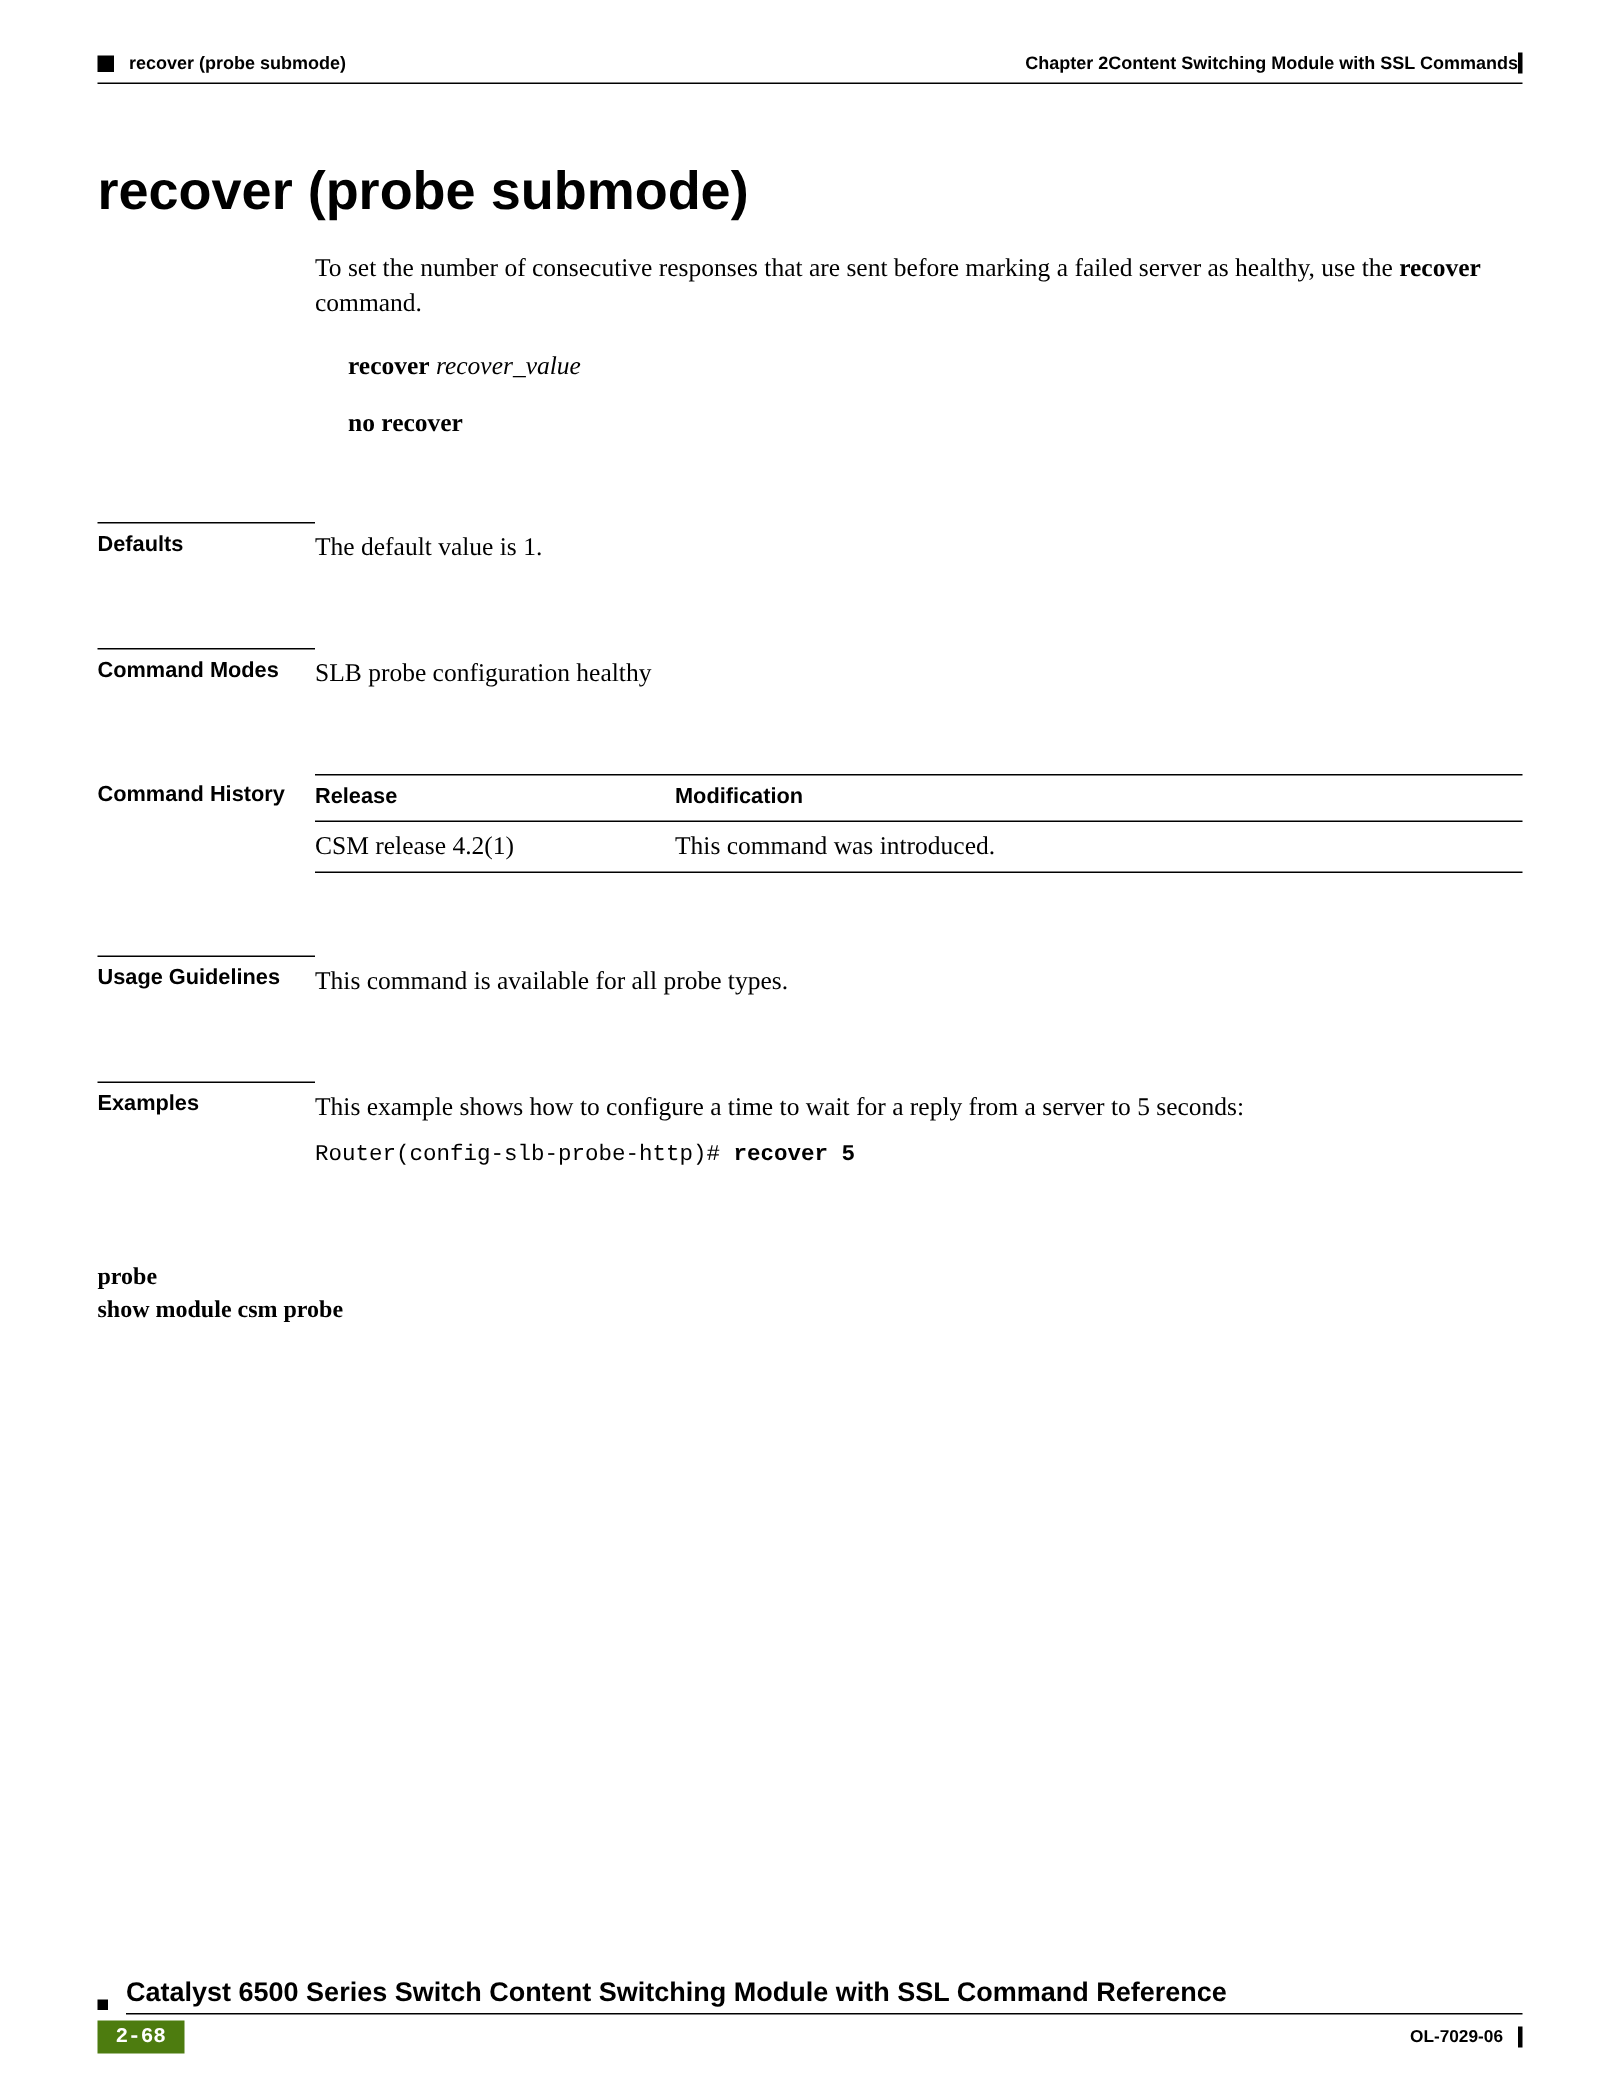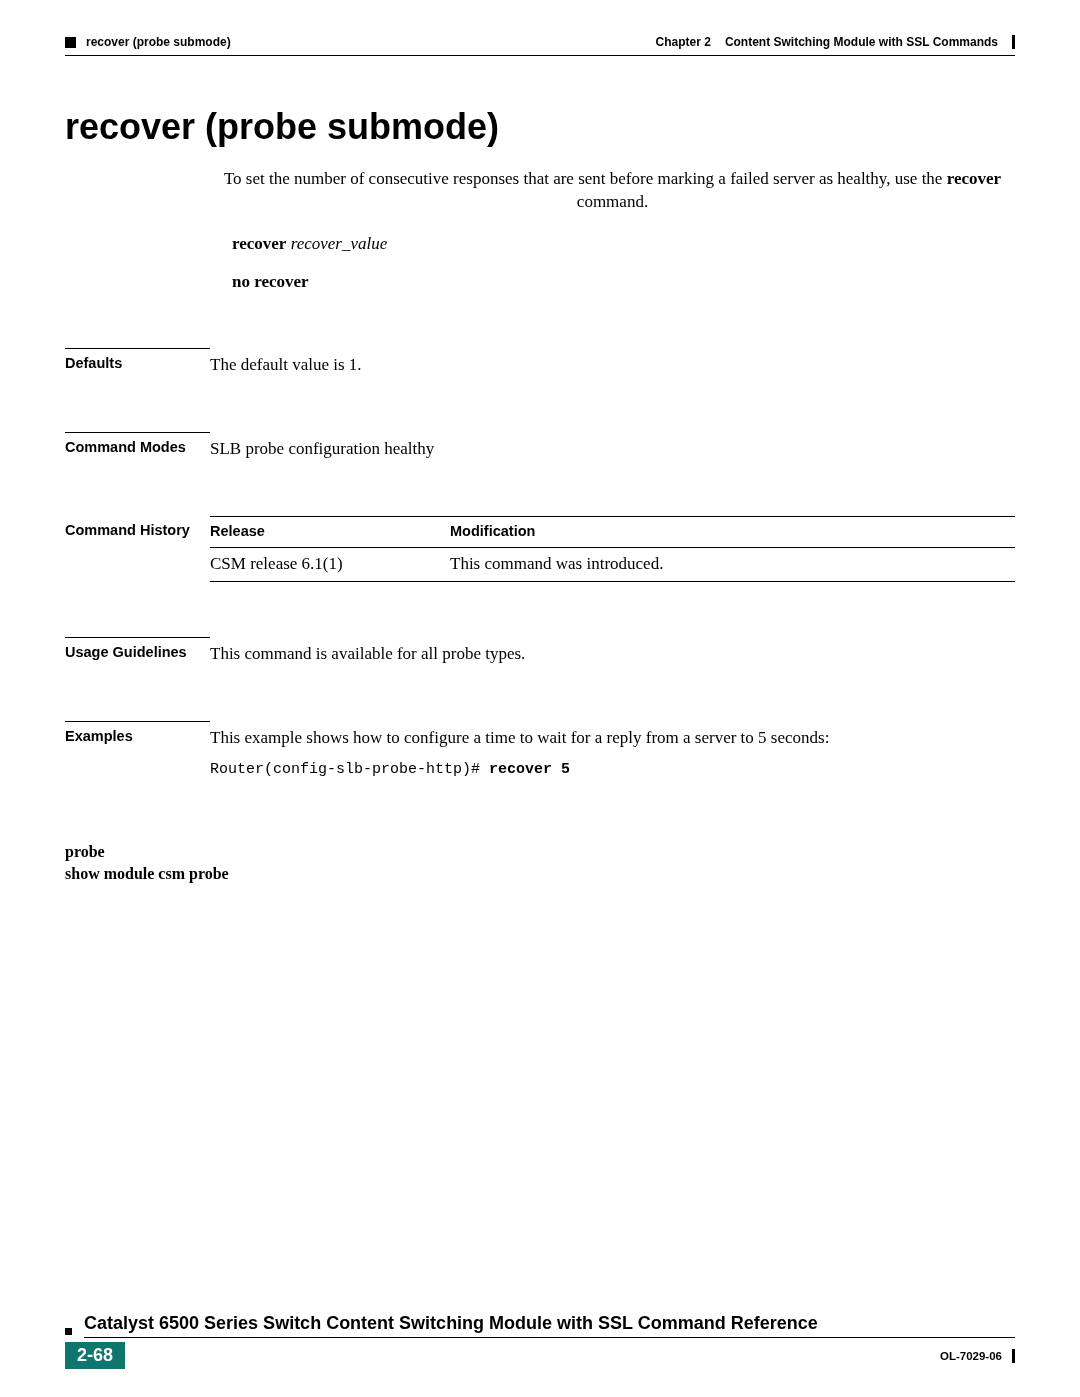--- a/index.html
+++ b/index.html
@@ -28,21 +28,20 @@
     margin-bottom: 6px;
   }
   .top-left {
     display: flex;
     align-items: center;
     gap: 10px;
   }
   .top-right {
     display: flex;
     align-items: flex-end;
-    gap: 14px;
   }
   .black-square {
     width: 11px;
     height: 11px;
     background: #000;
     display: inline-block;
   }
   .vbar {
     width: 3px;
     height: 14px;
@@ -59,21 +58,20 @@
     font-size: 36px;
     margin: 0 0 20px 0;
   }
   .content {
     margin-left: 145px;
   }
   .intro {
     font-size: 17px;
     line-height: 1.35;
     margin-bottom: 18px;
-    text-align: center;
   }
   .syntax-block {
     margin-left: 22px;
     font-size: 17px;
     line-height: 1.4;
   }
   .syntax-block .row2 {
     margin-top: 14px;
   }
   .section {
@@ -162,25 +160,25 @@
     flex: 1;
     padding-bottom: 3px;
   }
   .footer-bottom {
     display: flex;
     justify-content: space-between;
     align-items: center;
     margin-top: 4px;
   }
   .page-num-box {
-    background: #0f766e;
+    background: #4d7c0f;
     color: #fff;
-    font-family: Liberation Sans, sans-serif;
-    font-weight: bold;
-    font-size: 18px;
+    font-family: Liberation Mono, monospace;
+    font-weight: bold;
+    font-size: 14px;
     padding: 3px 12px;
   }
   .doc-id {
     font-family: Arial, Helvetica, sans-serif;
     font-weight: bold;
     font-size: 11.5px;
     display: flex;
     align-items: center;
     gap: 10px;
   }
@@ -236,21 +234,21 @@
   <div class="section">
     <div class="section-label" style="border-top:none;padding-top:0;position:relative;top:6px;">Command History</div>
     <div class="section-body" style="padding-top:0;">
       <table class="ch-table">
         <tbody>
             <tr>
           <th class="ch-col1">Release</th>
           <th>Modification</th>
         </tr>
         <tr>
-          <td>CSM release 6.1(1)</td>
+          <td>CSM release 4.2(1)</td>
           <td>This command was introduced.</td>
         </tr>
       </tbody>
         </table>
     </div>
   </div>
 
   <div class="section">
     <div class="section-label">Usage Guidelines</div>
     <div class="section-body">This command is available for all probe types.</div>

